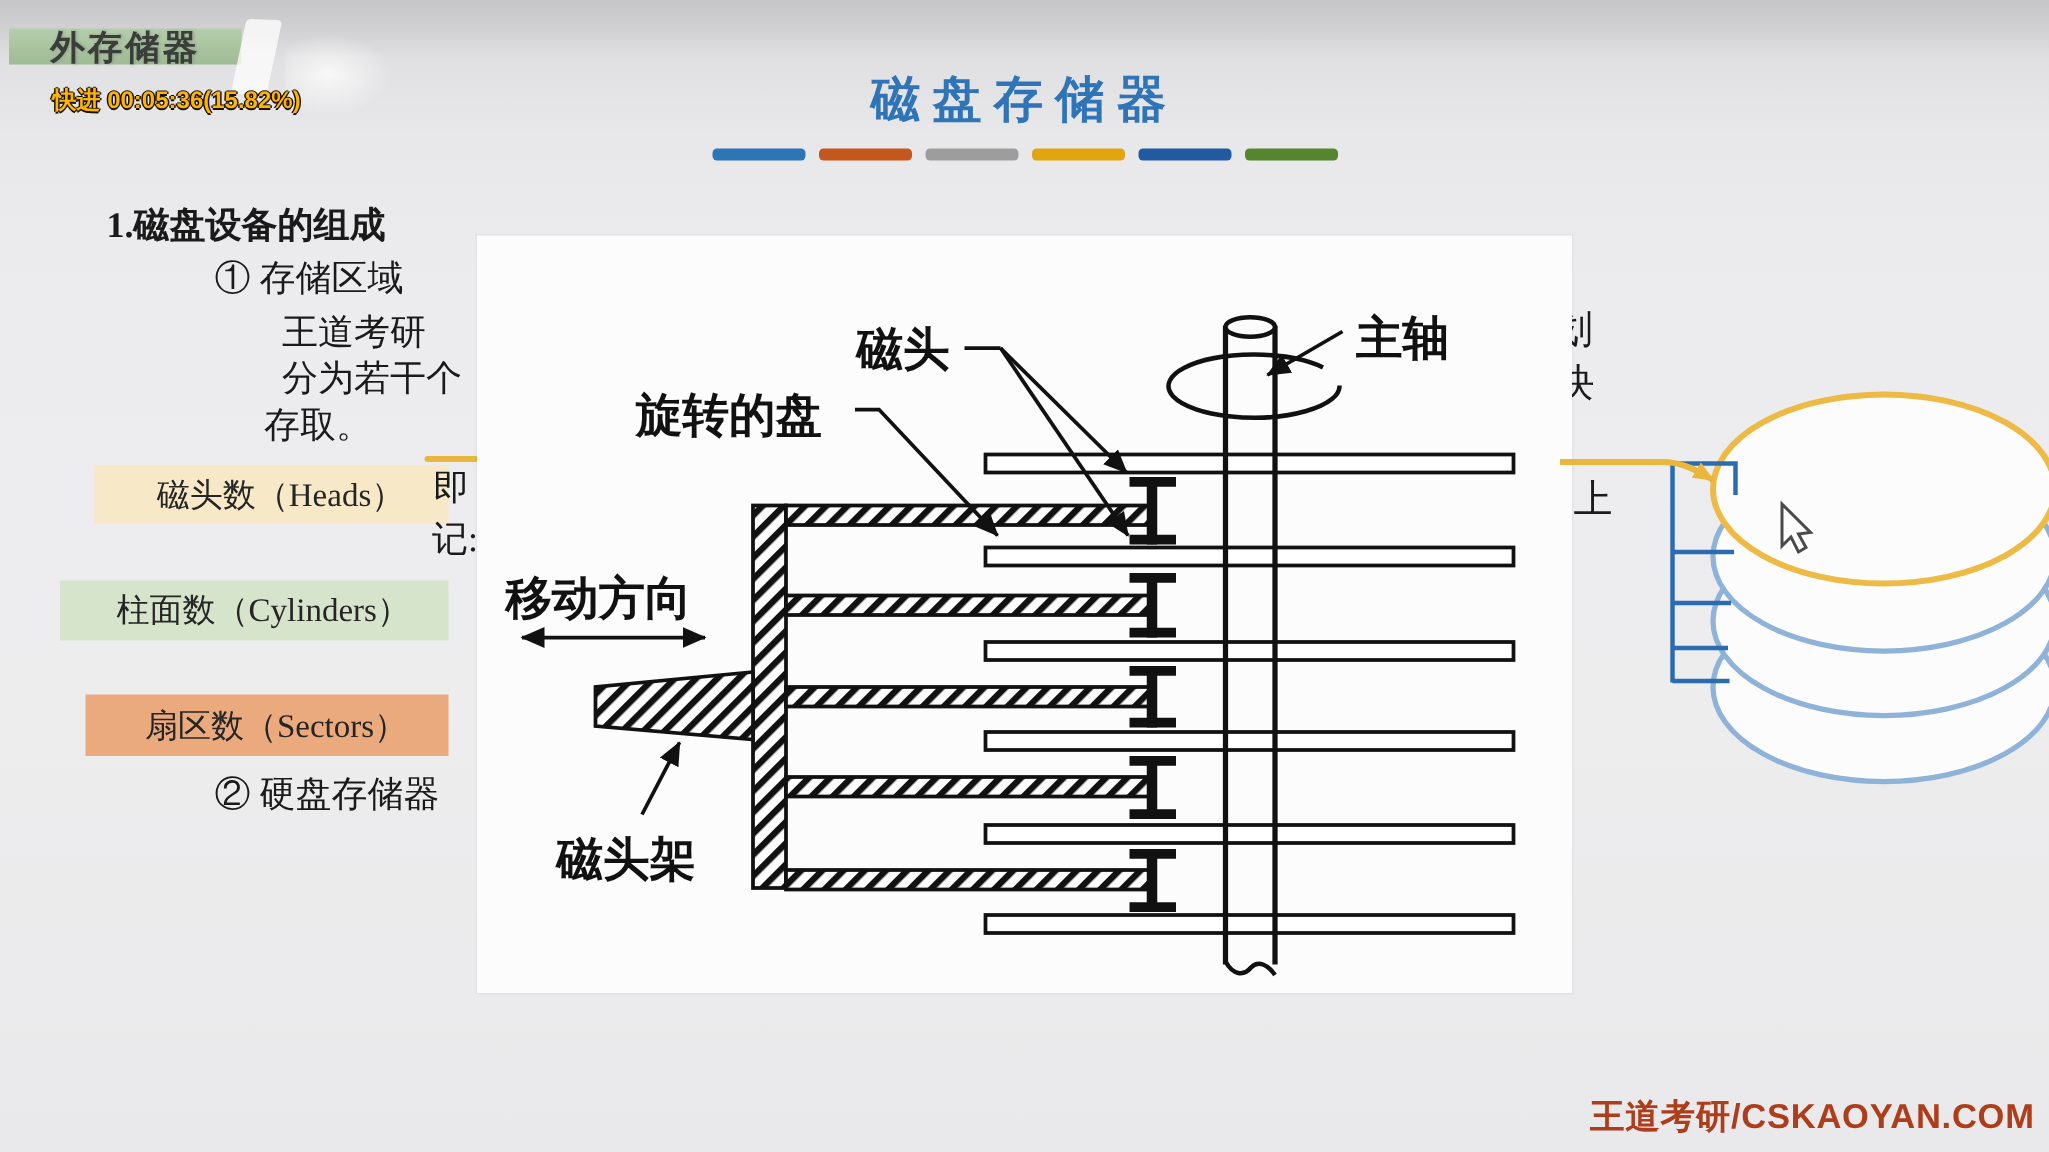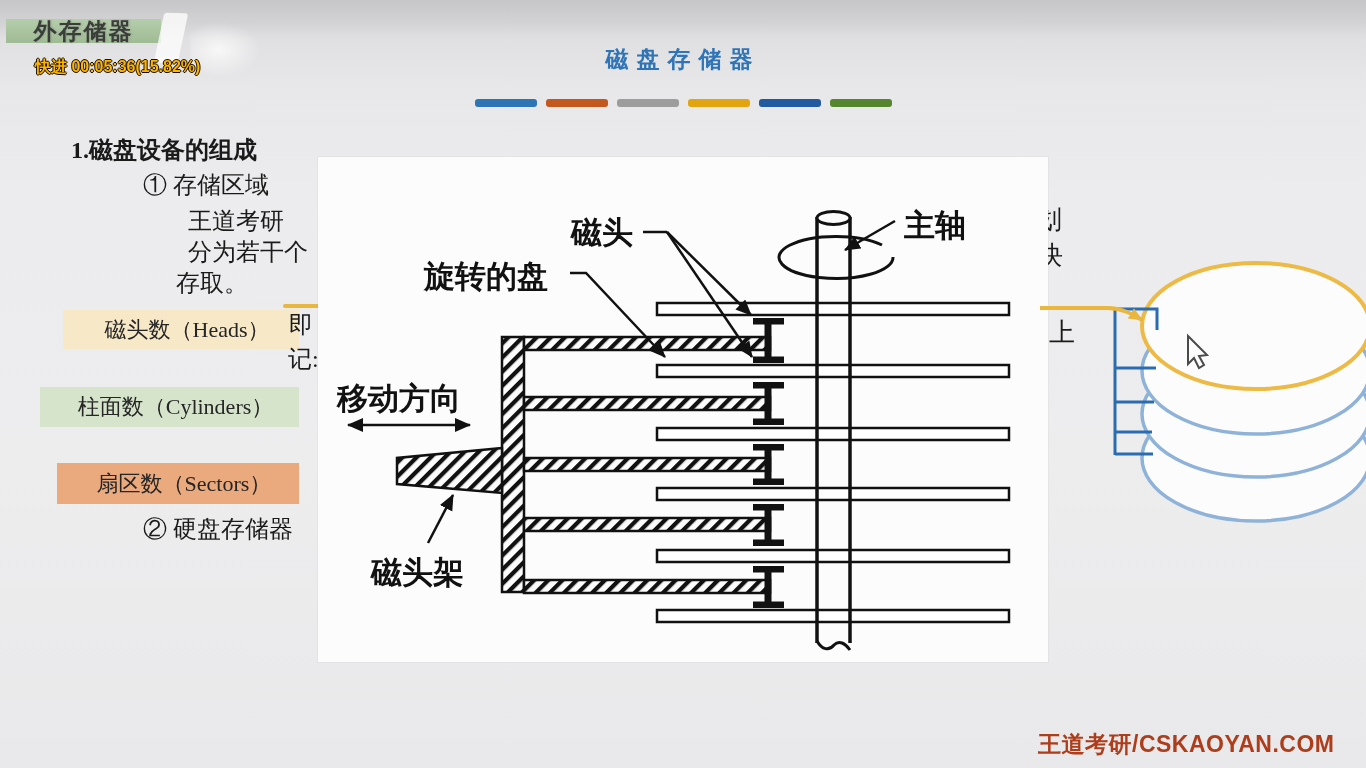--- a/index.html
+++ b/index.html
@@ -21,21 +21,21 @@
   .ghost{left:190px;top:22px;width:72px;height:56px;
     background:radial-gradient(ellipse at 40% 50%,rgba(255,255,255,.75),rgba(255,255,255,0) 70%);
     filter:blur(1px);}
 
   
   .osd{left:35px;top:57px;font-family:"Liberation Sans","DejaVu Sans",sans-serif;
     font-size:16px;font-weight:bold;color:#ffb400;
     text-shadow:-1px 0 0 #1a1000,1px 0 0 #1a1000,0 -1px 0 #1a1000,0 1px 0 #1a1000;}
 
   
-  .title{left:0;right:0;top:44px;text-align:center;font-size:23px;font-weight:bold;
+  .title{left:0;right:0;top:44px;text-align:center;font-size:33px;font-weight:bold;
     color:#2e74b6;letter-spacing:8px;}
   .bars{left:0;right:0;top:99px;display:flex;justify-content:center;gap:9px;}
   .bars .bar{width:62px;height:7.5px;border-radius:3px;display:inline-block;}
 
   
   .t-heading{left:71px;top:134px;font-size:24px;font-weight:bold;}
   .t-item1{left:143px;top:169px;font-size:24px;}
   .t-b1{left:188px;top:205px;font-size:24px;}
   .t-b2{left:188px;top:236px;font-size:24px;}
   .t-b3{left:176px;top:267px;font-size:24px;}
@@ -59,21 +59,21 @@
 
   
   .diagram{left:318px;top:157px;width:730px;height:505px;background:#fcfcfc;z-index:5;
     box-shadow:0 0 0 1px rgba(0,0,0,0.03);}
   .diagram svg{display:block;}
   .dlabel{font-family:"Liberation Serif","DejaVu Serif",serif;font-weight:bold;fill:#111;}
 
   
   .diskart{left:1040px;top:240px;width:326px;height:300px;z-index:6;}
 
-  .footer{left:1038px;top:729px;font-family:"Liberation Sans","DejaVu Sans",sans-serif;
+  .footer{left:1060px;top:729px;font-family:"Liberation Sans","DejaVu Sans",sans-serif;
     font-size:23px;font-weight:bold;color:#ad3d1b;letter-spacing:0.5px;}
 </style>
 </head>
 <body>
 
 <div id="stage">
 
   <div class="abs corner-tab">
     <span>外存储器</span>
   </div>

